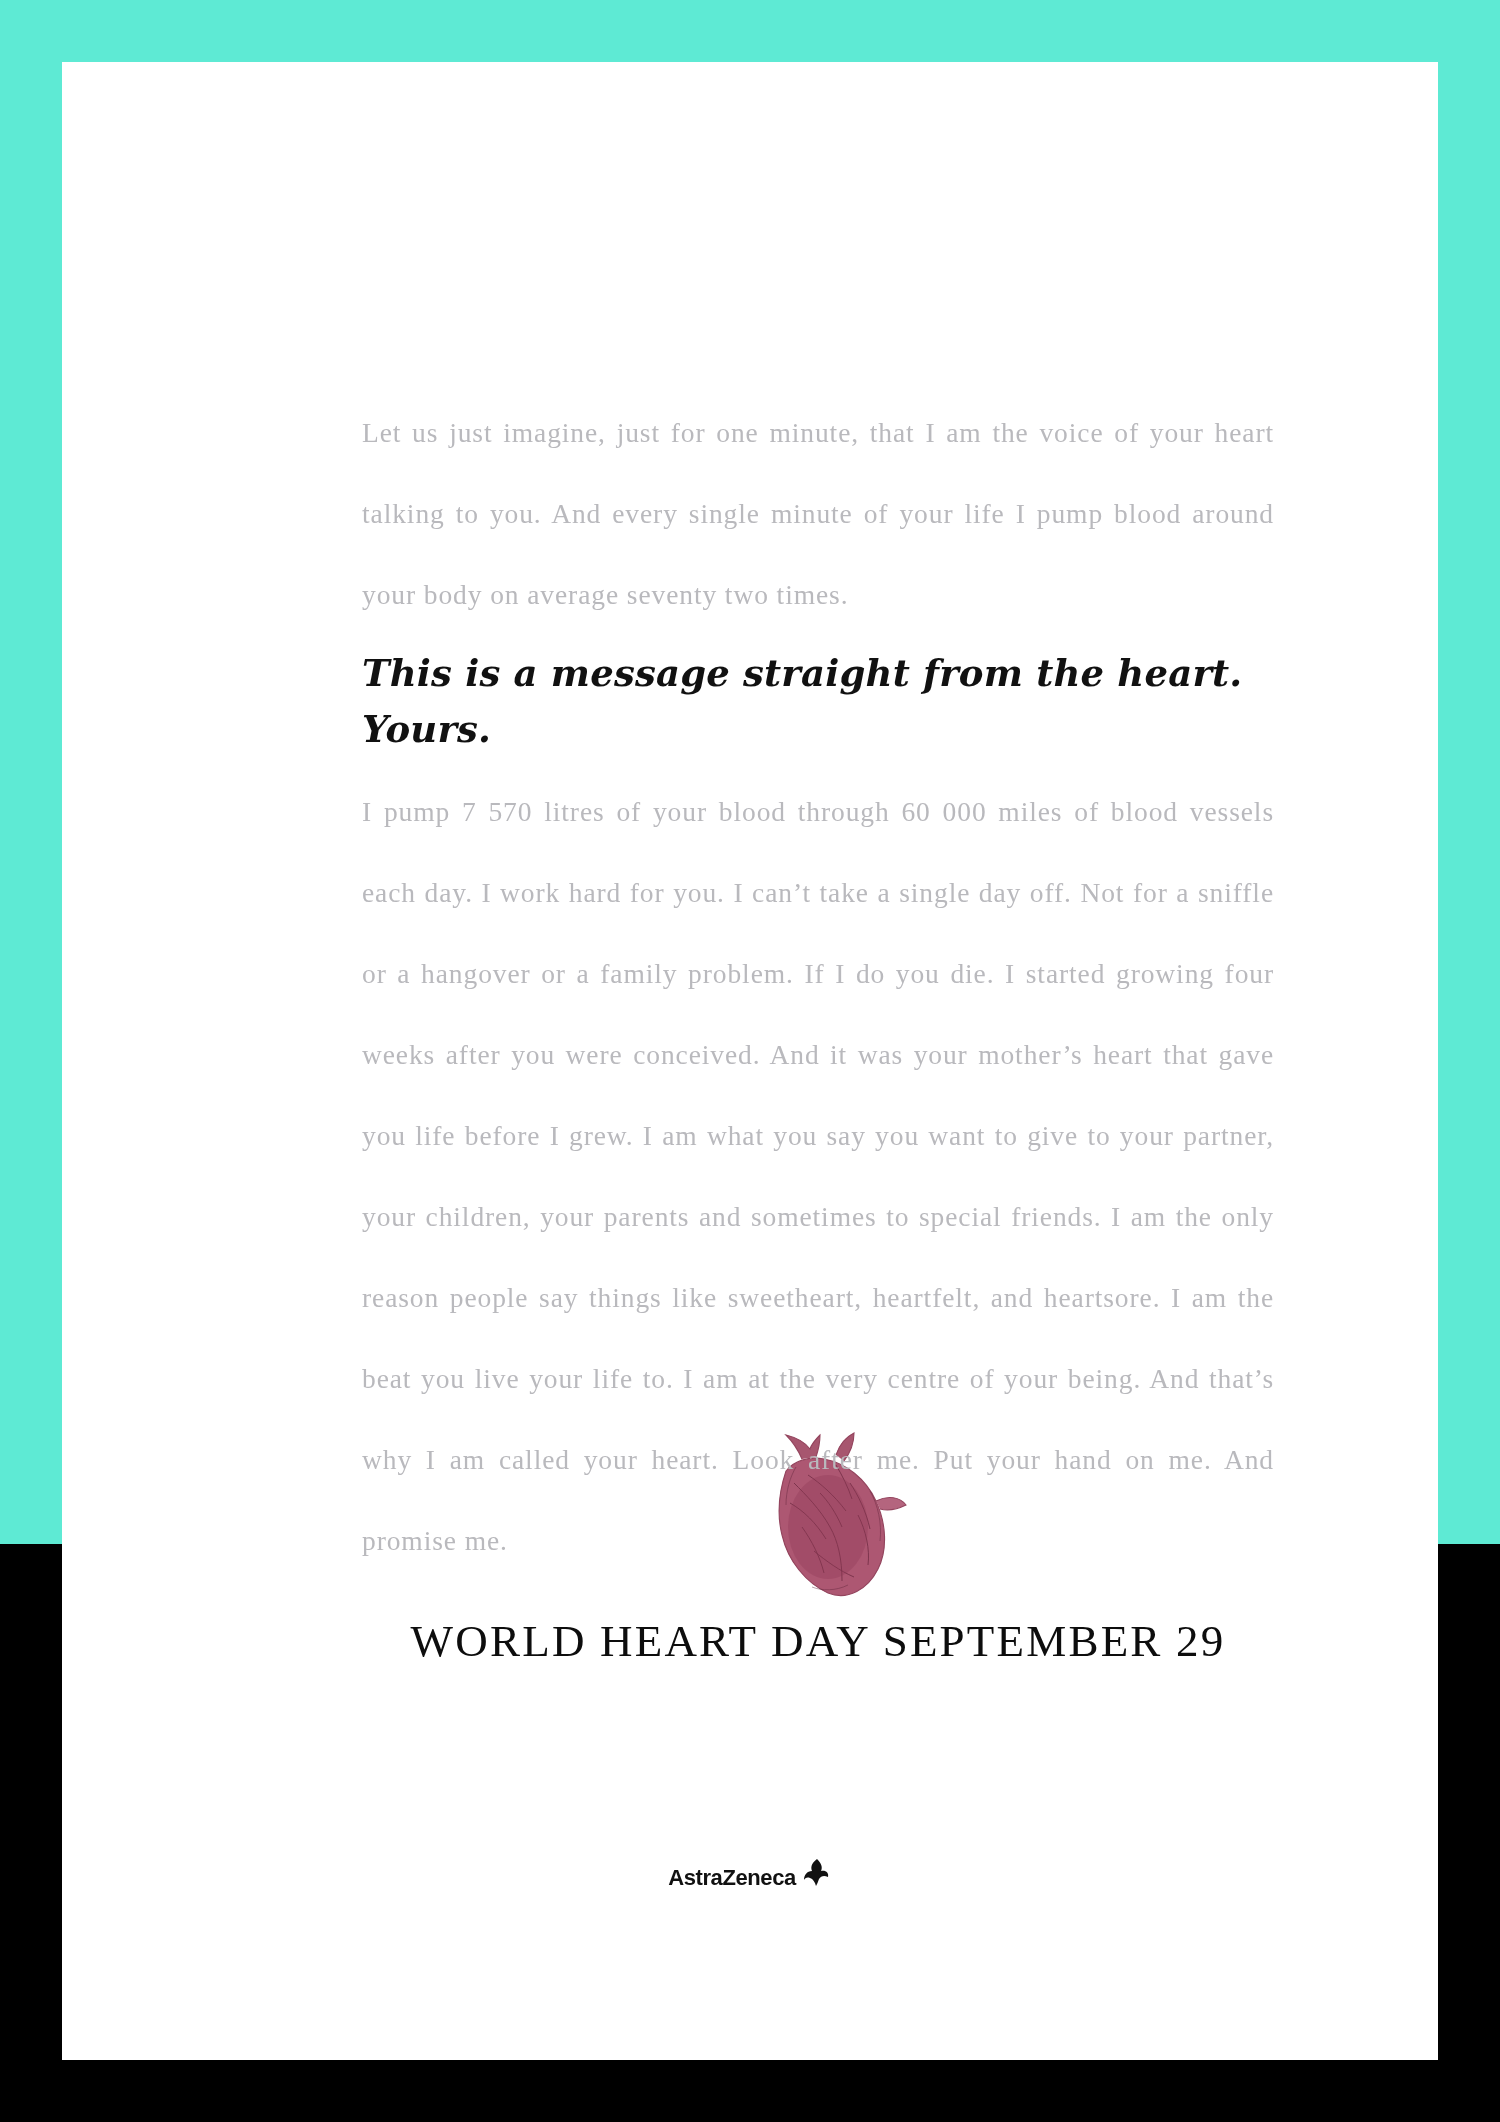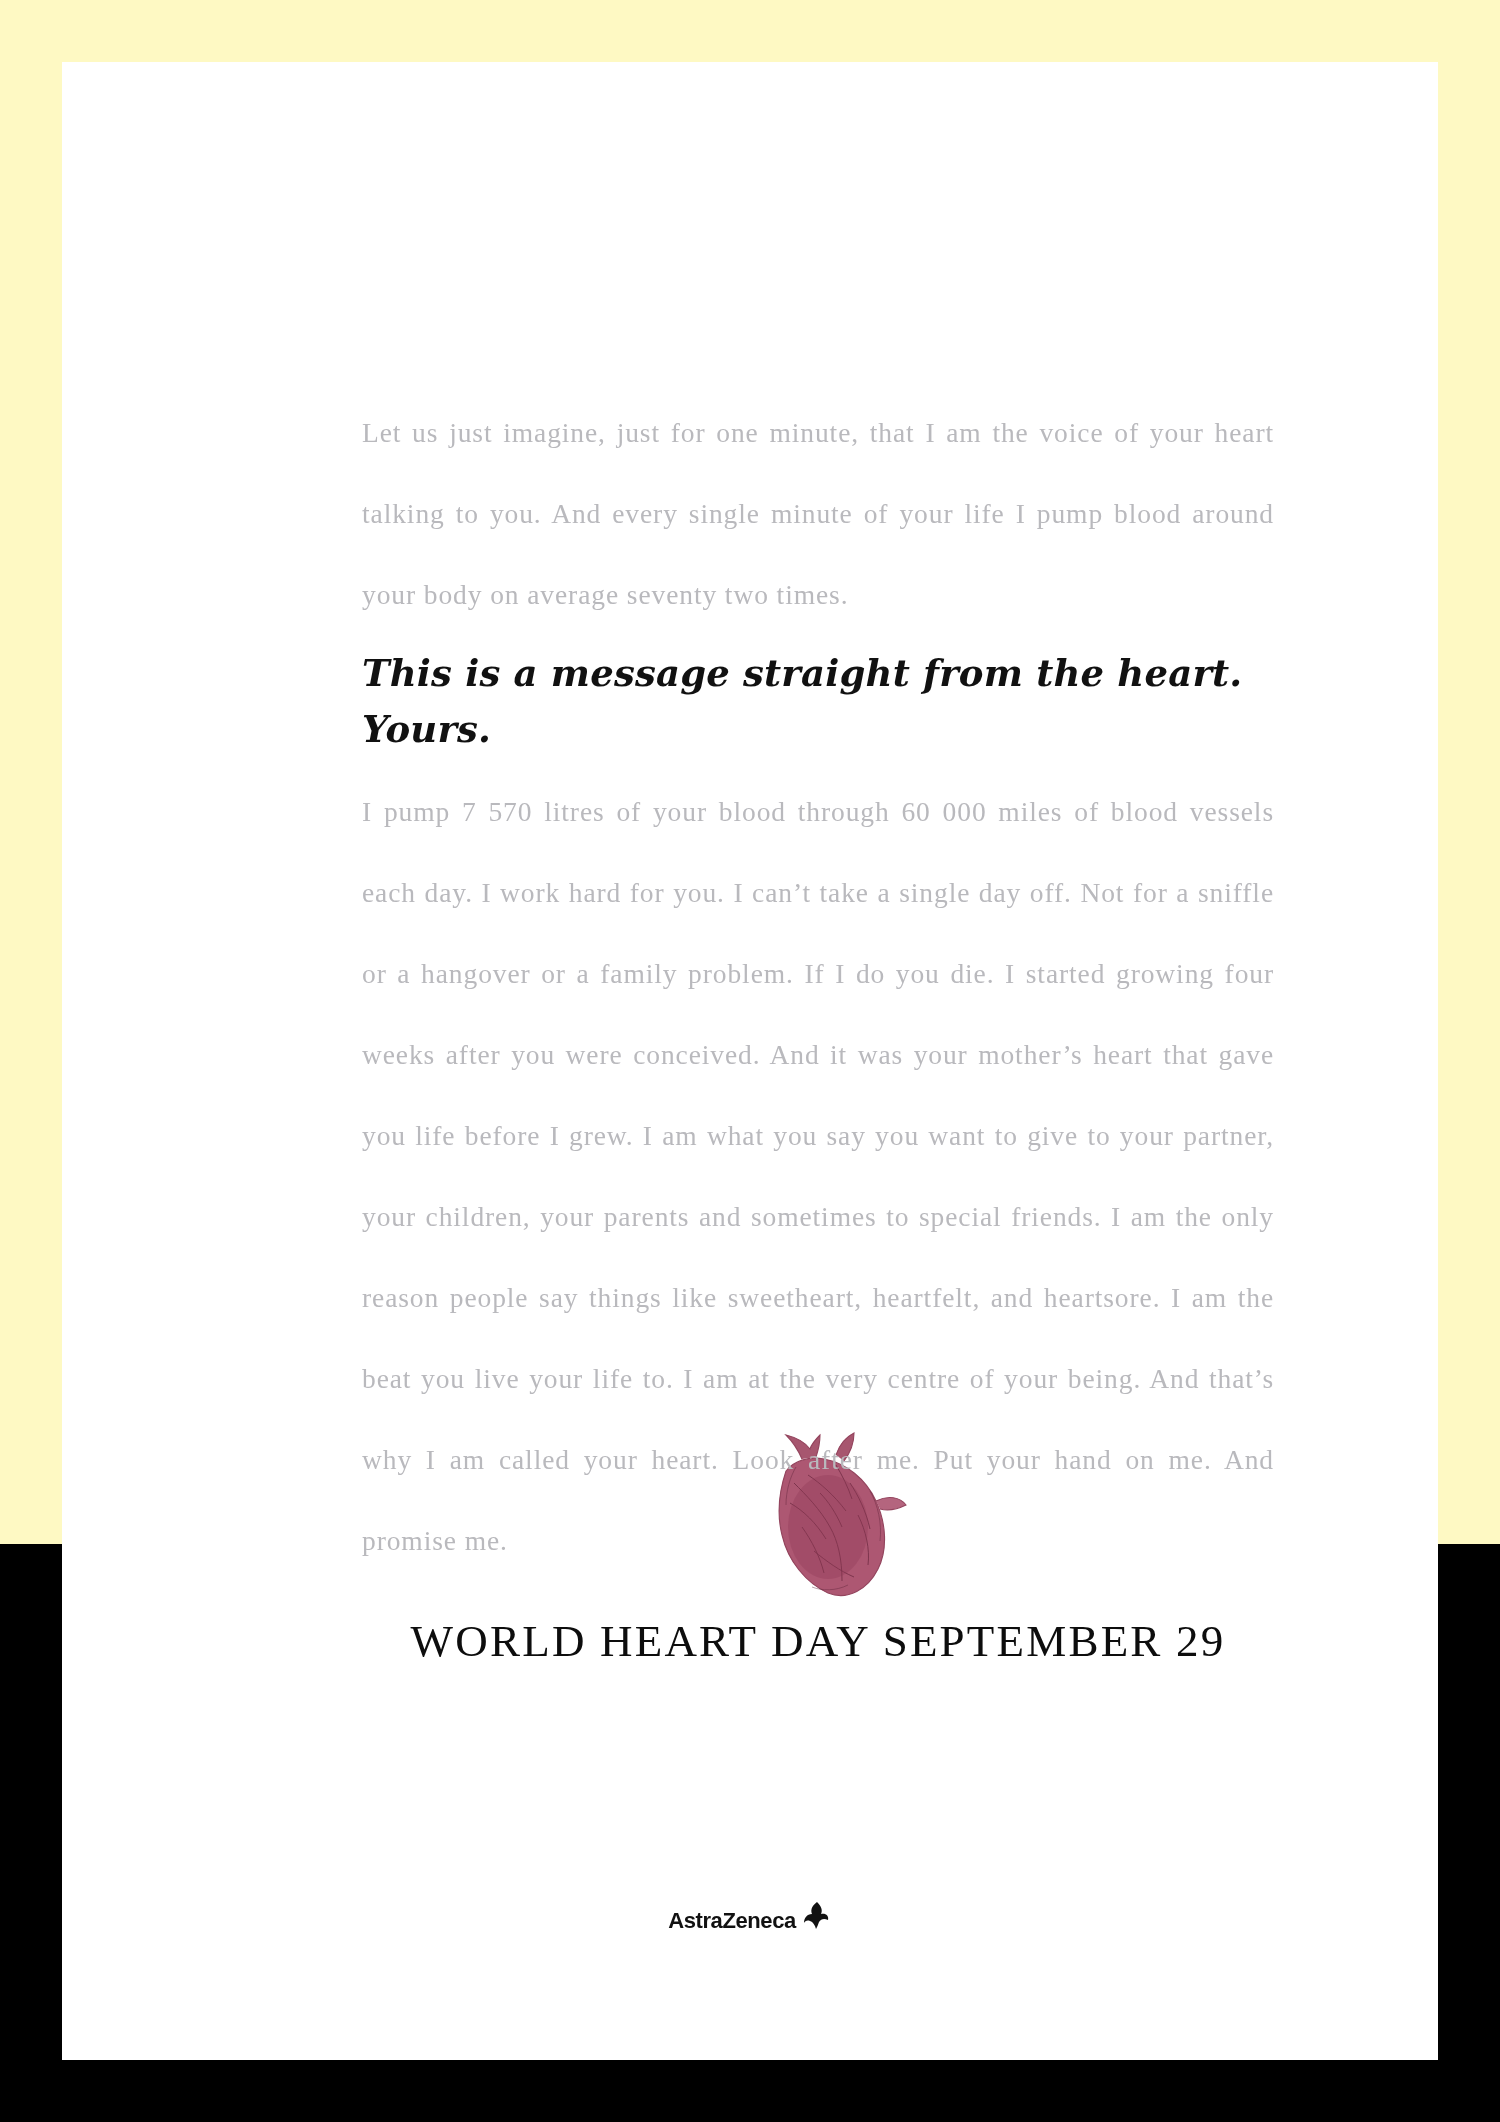--- a/index.html
+++ b/index.html
@@ -10,21 +10,21 @@
   body {
     width: 1500px;
     height: 2122px;
     font-family: "Liberation Serif", serif;
     overflow: hidden;
   }
   .poster {
     position: relative;
     width: 1500px;
     height: 1544px;
-    background: #fef9c3;
+    background: #5eead4;
     box-sizing: border-box;
   }
   .sheet {
     position: absolute;
     left: 62px;
     top: 62px;
     width: 1376px;
     height: 1998px;
     background: #ffffff;
     box-sizing: border-box;
@@ -97,21 +97,20 @@
     left: 0;
     right: 0;
     top: 1795px;
     text-align: center;
   }
   .logo-inner {
     display: inline-block;
     position: relative;
     height: 34px;
     line-height: 34px;
-    margin-top: 43px;
   }
   .logo-word {
     font-family: "Liberation Sans", sans-serif;
     font-size: 22px;
     font-weight: 700;
     color: #111111;
     letter-spacing: -0.4px;
     vertical-align: middle;
   }
   .logo-mark {

